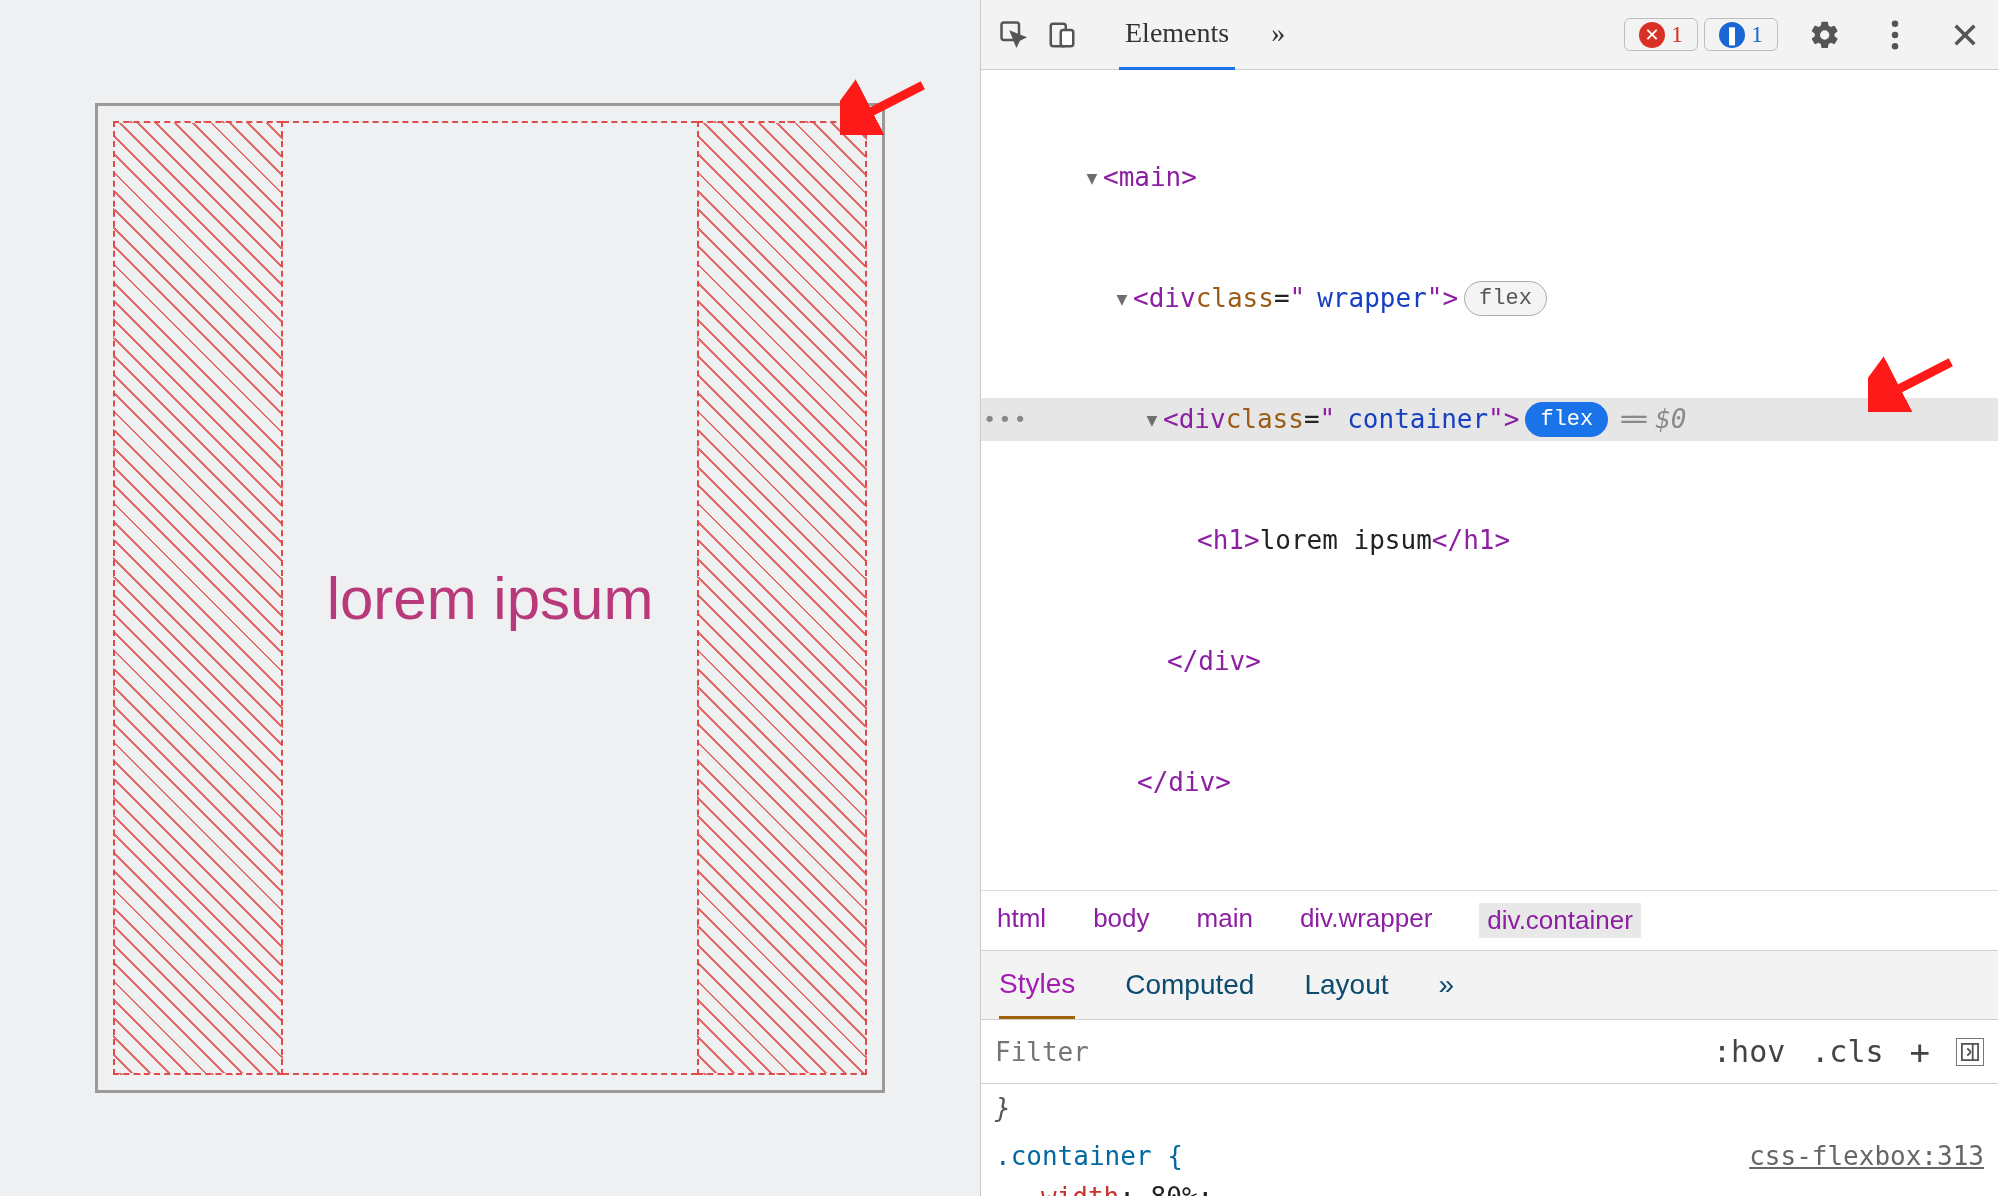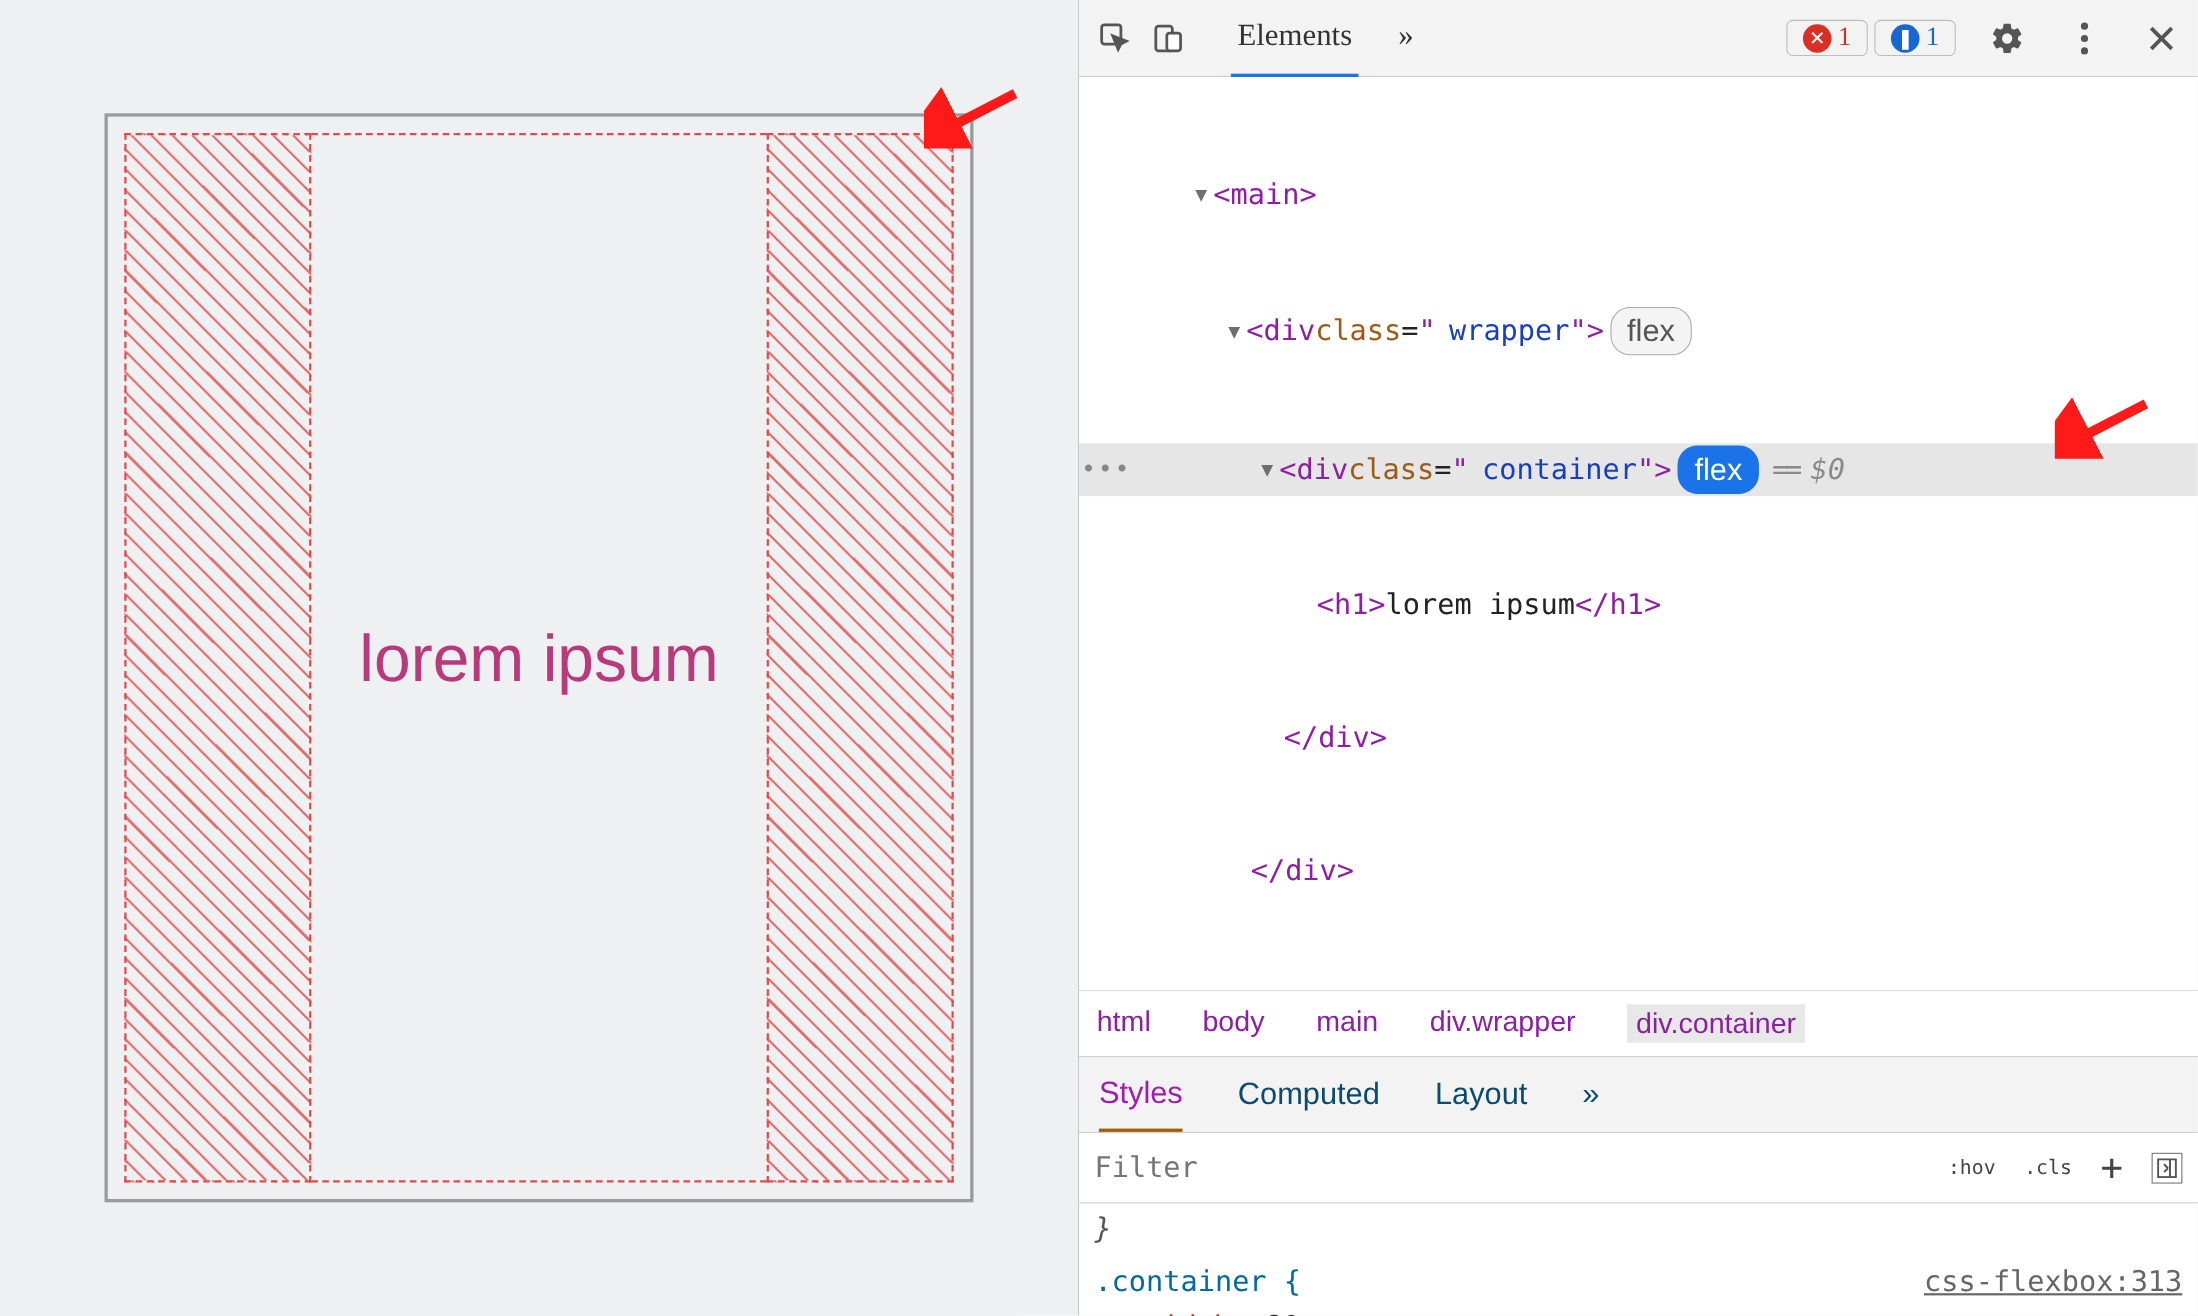--- a/index.html
+++ b/index.html
@@ -122,23 +122,23 @@
   }
   .dom-line { padding: 2px 0 2px 20px; display: flex; align-items: center; position: relative; }
   .dom-line.selected { background: #e6e6e6; }
   .dom-line .caret { width: 22px; display:inline-flex; justify-content:center; color:#6e6e6e; font-size:18px; }
   .tag-ang { color:#8c1fa2; }
   .tag   { color:#8c1fa2; }
   .attr  { color:#9c5b16; }
   .attrval{ color:#163fc2;margin-left:12px; }
   .txt   { color:#222; }
   .pill  {
-    display:inline-block; font-family: Liberation Sans, sans-serif;
+    display:inline-block; font-family: Liberation Mono, monospace;
     border:1.5px solid #aaa; border-radius: 18px;
-    padding: 0 14px; font-size:28px; color:#555; background:#f4f4f4;
+    padding: 0 14px; font-size:22px; color:#555; background:#f4f4f4;
     margin-left: 6px;
   }
   .pill.active {
     background:#1a73e8; color:#fff; border-color:#1a73e8;
   }
   .eq0 { color:#8a8a8a; font-style: italic; margin-left: 12px; }
   .eq0 .eq { letter-spacing: -4px; }
   .dots { position:absolute; left: 2px; color:#888; font-size:22px; letter-spacing:2px; }
   .arrow-flex {
     position:absolute; right: 40px; top: -46px; width: 90px; height: 60px;
@@ -176,21 +176,21 @@
     padding: 0 14px;
     gap: 26px;
     background:#fff;
     font-family: Menlo, monospace;
   }
   .filter-row input {
     flex:1; border:none; outline:none;
     font-size: 26px; font-family: inherit;
     background: transparent;
   }
-  .filter-row .btn { color:#444; font-size: 18px; }
+  .filter-row .btn { color:#444; font-size: 30px; }
   .filter-row .sq { border:1.5px solid #777; width:28px; height:28px; display:flex; align-items:center; justify-content:center; }
 
   
   .styles-pane {
     flex:1;
     overflow:auto;
     font-family: Menlo, Consolas, monospace;
     font-size: 26px;
     line-height: 1.55;
     padding: 4px 14px 20px 14px;

